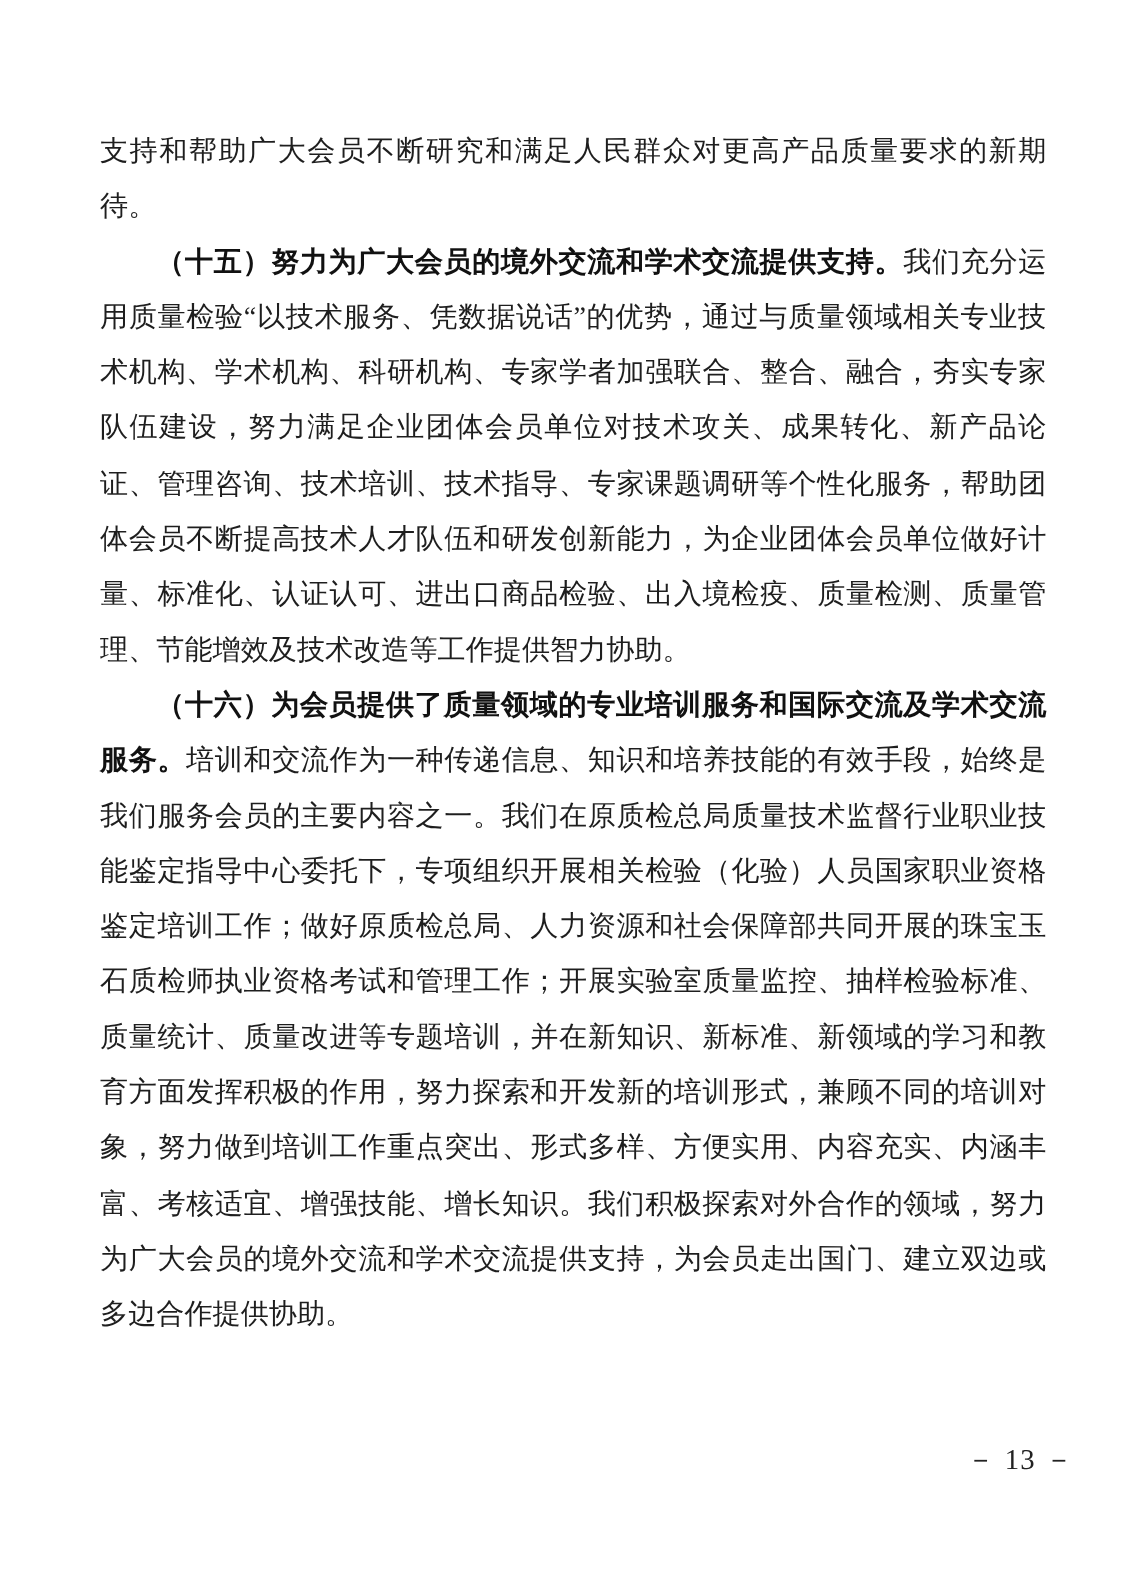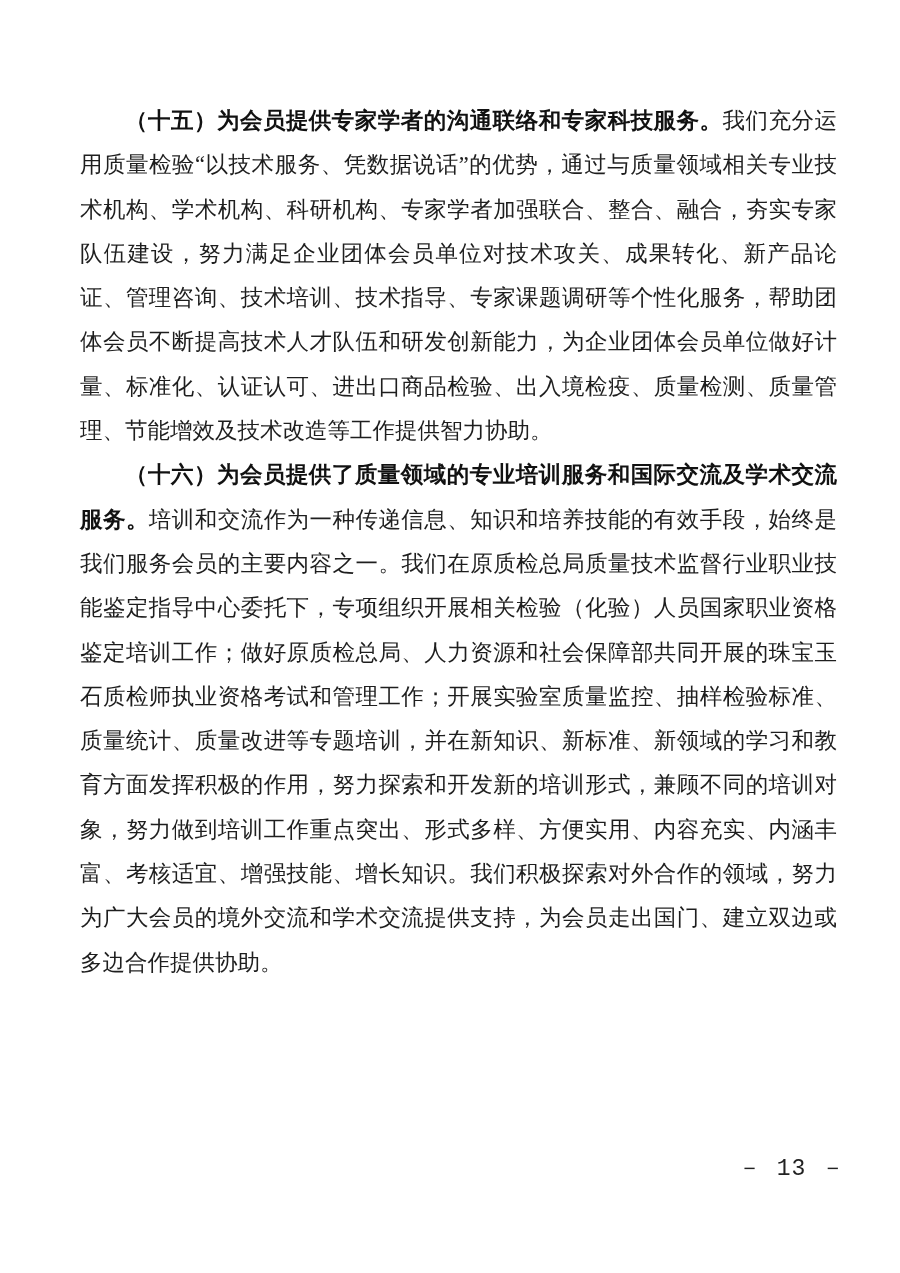--- a/index.html
+++ b/index.html
@@ -43,39 +43,42 @@
     margin: 0;
     padding: 0;
     text-indent: 2em;
     font-weight: bold;
     color: #111111;
     font-family: "Liberation Sans", "Liberation Serif", sans-serif;
   }
   .page-number {
     position: absolute;
     top: 1152px;
-    left: 738px;
+    left: 773px;
     width: 90px;
     font-size: 23px;
     color: #222222;
     letter-spacing: 1px;
     white-space: nowrap;
-    font-family: Liberation Mono, monospace;
+    font-family: Liberation Serif, serif;
   }
 </style>
 </head>
 <body>
 
 <div class="page">
 
   <div class="body-text">
 
+    <p class="para no-indent">
+      <span>支持和帮助广大会员不断研究和满足人民群众对更高产品质量要求的新期待。</span>
+    </p>
 
     <p class="para">
-      <span class="lead">（十五）为会员提供专家学者的沟通联络和专家科技服务。</span><span>我们充分运用质量检验“以技术服务、凭数据说话”的优势，通过与质量领域相关专业技术机构、学术机构、科研机构、专家学者加强联合、整合、融合，夯实专家队伍建设，努力满足企业团体会员单位对技术攻关、成果转化、新产品论证、管理咨询、技术培训、技术指导、专家课题调研等个性化服务，帮助团体会员不断提高技术人才队伍和研发创新能力，为企业团体会员单位做好计量、标准化、认证认可、进出口商品检验、出入境检疫、质量检测、质量管理、节能增效及技术改造等工作提供智力协助。</span>
+      <span class="lead">（十五）努力为广大会员的境外交流和学术交流提供支持。</span><span>我们充分运用质量检验“以技术服务、凭数据说话”的优势，通过与质量领域相关专业技术机构、学术机构、科研机构、专家学者加强联合、整合、融合，夯实专家队伍建设，努力满足企业团体会员单位对技术攻关、成果转化、新产品论证、管理咨询、技术培训、技术指导、专家课题调研等个性化服务，帮助团体会员不断提高技术人才队伍和研发创新能力，为企业团体会员单位做好计量、标准化、认证认可、进出口商品检验、出入境检疫、质量检测、质量管理、节能增效及技术改造等工作提供智力协助。</span>
     </p>
 
     <p class="para">
       <span class="lead">（十六）为会员提供了质量领域的专业培训服务和国际交流及学术交流服务。</span><span>培训和交流作为一种传递信息、知识和培养技能的有效手段，始终是我们服务会员的主要内容之一。我们在原质检总局质量技术监督行业职业技能鉴定指导中心委托下，专项组织开展相关检验（化验）人员国家职业资格鉴定培训工作；做好原质检总局、人力资源和社会保障部共同开展的珠宝玉石质检师执业资格考试和管理工作；开展实验室质量监控、抽样检验标准、质量统计、质量改进等专题培训，并在新知识、新标准、新领域的学习和教育方面发挥积极的作用，努力探索和开发新的培训形式，兼顾不同的培训对象，努力做到培训工作重点突出、形式多样、方便实用、内容充实、内涵丰富、考核适宜、增强技能、增长知识。我们积极探索对外合作的领域，努力为广大会员的境外交流和学术交流提供支持，为会员走出国门、建立双边或多边合作提供协助。</span>
     </p>
 
 
 
   </div>
 

